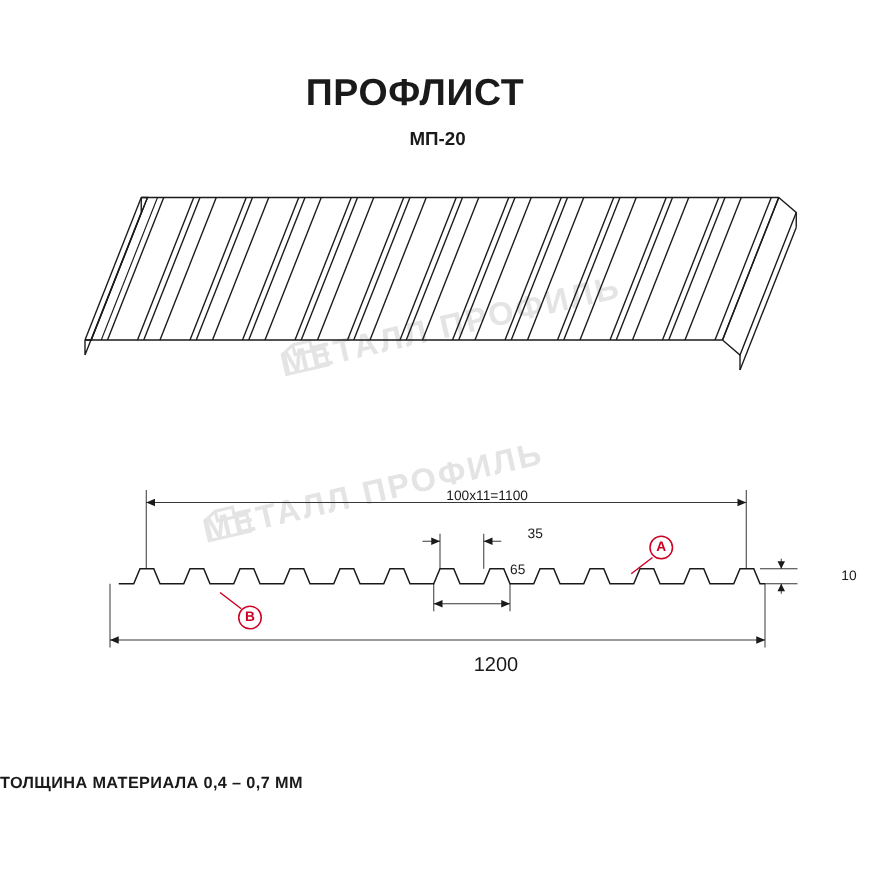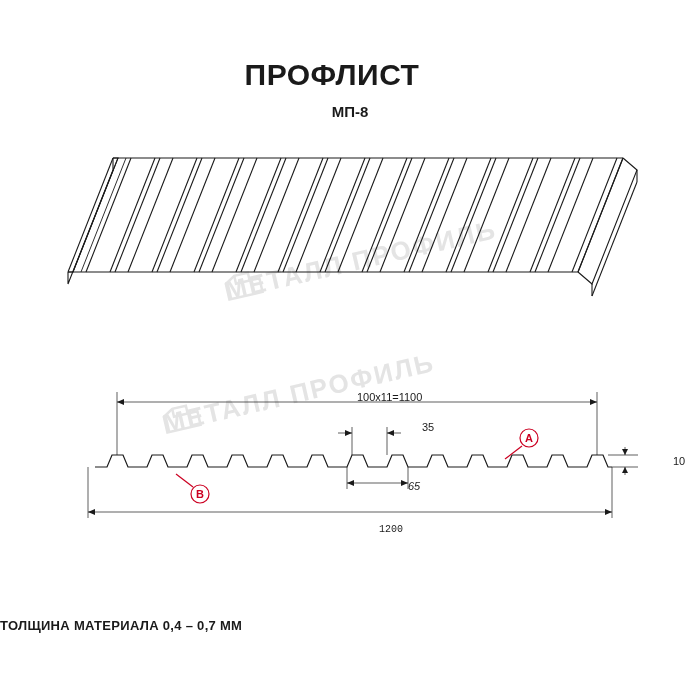--- a/index.html
+++ b/index.html
@@ -94,21 +94,21 @@
     white-space: nowrap;
     margin-left: 44px;
   }
 </style>
 </head>
 <body>
 
 <div class="page">
 
   <div class="title">ПРОФЛИСТ</div>
-  <div class="subtitle">МП-8</div>
+  <div class="subtitle">МП-20</div>
 
   <div class="wm wm1">
     <svg class="wm-logo" viewBox="0 0 40 30" style="vertical-align:middle;margin-right:8px;">
       <path d="M2 24 L2 8 L12 2 L26 2 L26 10 L36 10 L36 24 Z" fill="none" stroke="#e4e4e4" stroke-width="2.5"></path>
       <path d="M12 2 L12 10 L26 10" fill="none" stroke="#e4e4e4" stroke-width="2.5"></path>
     </svg><span>МЕТАЛЛ ПРОФИЛЬ</span>
   </div>
 
   <div class="wm wm2">
     <svg class="wm-logo" viewBox="0 0 40 30" style="vertical-align:middle;margin-right:8px;">
@@ -242,22 +242,22 @@
       <circle cx="529" cy="438" r="9"></circle>
       <path d="M522,446 L505,459"></path>
 
       <circle cx="200" cy="494" r="9"></circle>
       <path d="M193,487 L176,474"></path>
     </g>
   </svg>
 
   <div class="dim-label" style="left:313px; top:391px;">100x11=1100</div>
   <div class="dim-label" style="left:378px; top:421px;">35</div>
-  <div class="dim-label" style="left:364px; top:480px;font-style:italic;">65</div>
+  <div class="dim-label" style="left:364px; top:450px;">65</div>
   <div class="dim-label" style="left:629px; top:455px;text-align:right;">10</div>
-  <div class="dim-label" style="left:335px; top:524px; font-size:10px;font-family:Liberation Mono, monospace;">1200</div>
+  <div class="dim-label" style="left:335px; top:524px; font-size:16px;">1200</div>
 
   <div class="callout-label" style="left:525px; top:432px;">A</div>
   <div class="callout-label" style="left:196px; top:488px;">B</div>
 
   <div class="footnote">ТОЛЩИНА МАТЕРИАЛА 0,4 – 0,7 ММ</div>
 
 </div>
 
 </body></html>

